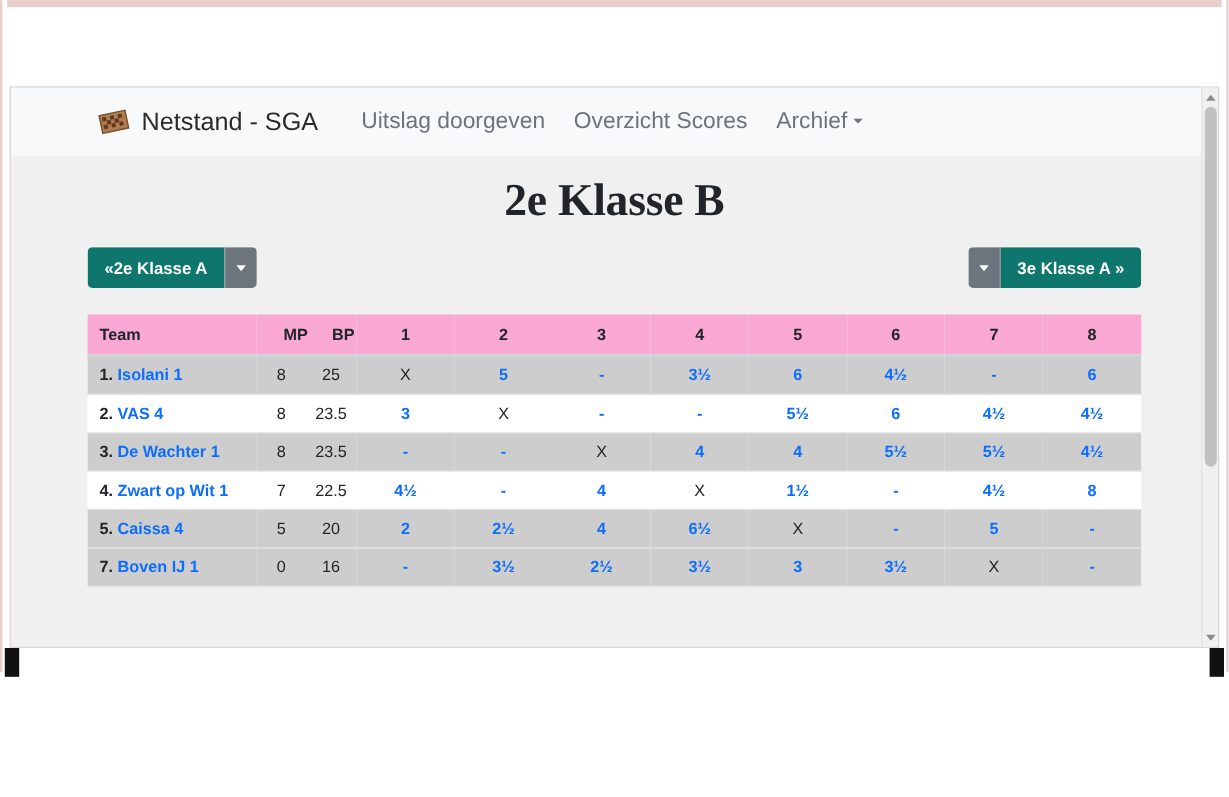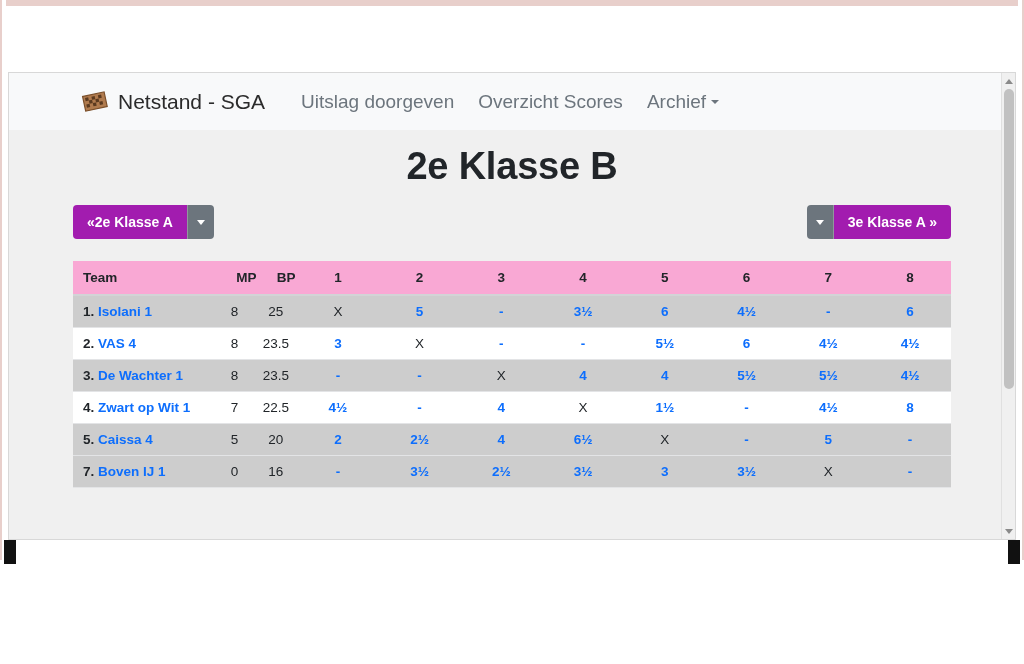--- a/index.html
+++ b/index.html
@@ -113,20 +113,21 @@
     position: relative;
     height: 408px;
   }
   h1#title {
     text-align: center;
     font-size: 38px;
     font-weight: bold;
     color: #212529;
     margin: 14px 0 0 0;
     letter-spacing: -0.2px;
+    font-family: Liberation Serif, serif;
   }
   #competitie {
     text-align: center;
     font-size: 15px;
     font-weight: bold;
     color: #212529;
     margin-top: 14px;
   }
   #competitie a {
     color: #0d6efd;
@@ -143,21 +144,21 @@
   .btn-group {
     position: absolute;
     display: flex;
     height: 34px;
     border-radius: 4px;
     overflow: hidden;
   }
   .btn-group.left { left: 64px; }
   .btn-group.right { right: 64px; }
   .btn {
-    background: #a21caf;
+    background: #0f766e;
     color: #ffffff;
     font-size: 14px;
     font-weight: bold;
     display: flex;
     align-items: center;
     justify-content: center;
     padding: 0 14px;
     border: none;
     cursor: pointer;
     font-family: "Liberation Sans", sans-serif;

